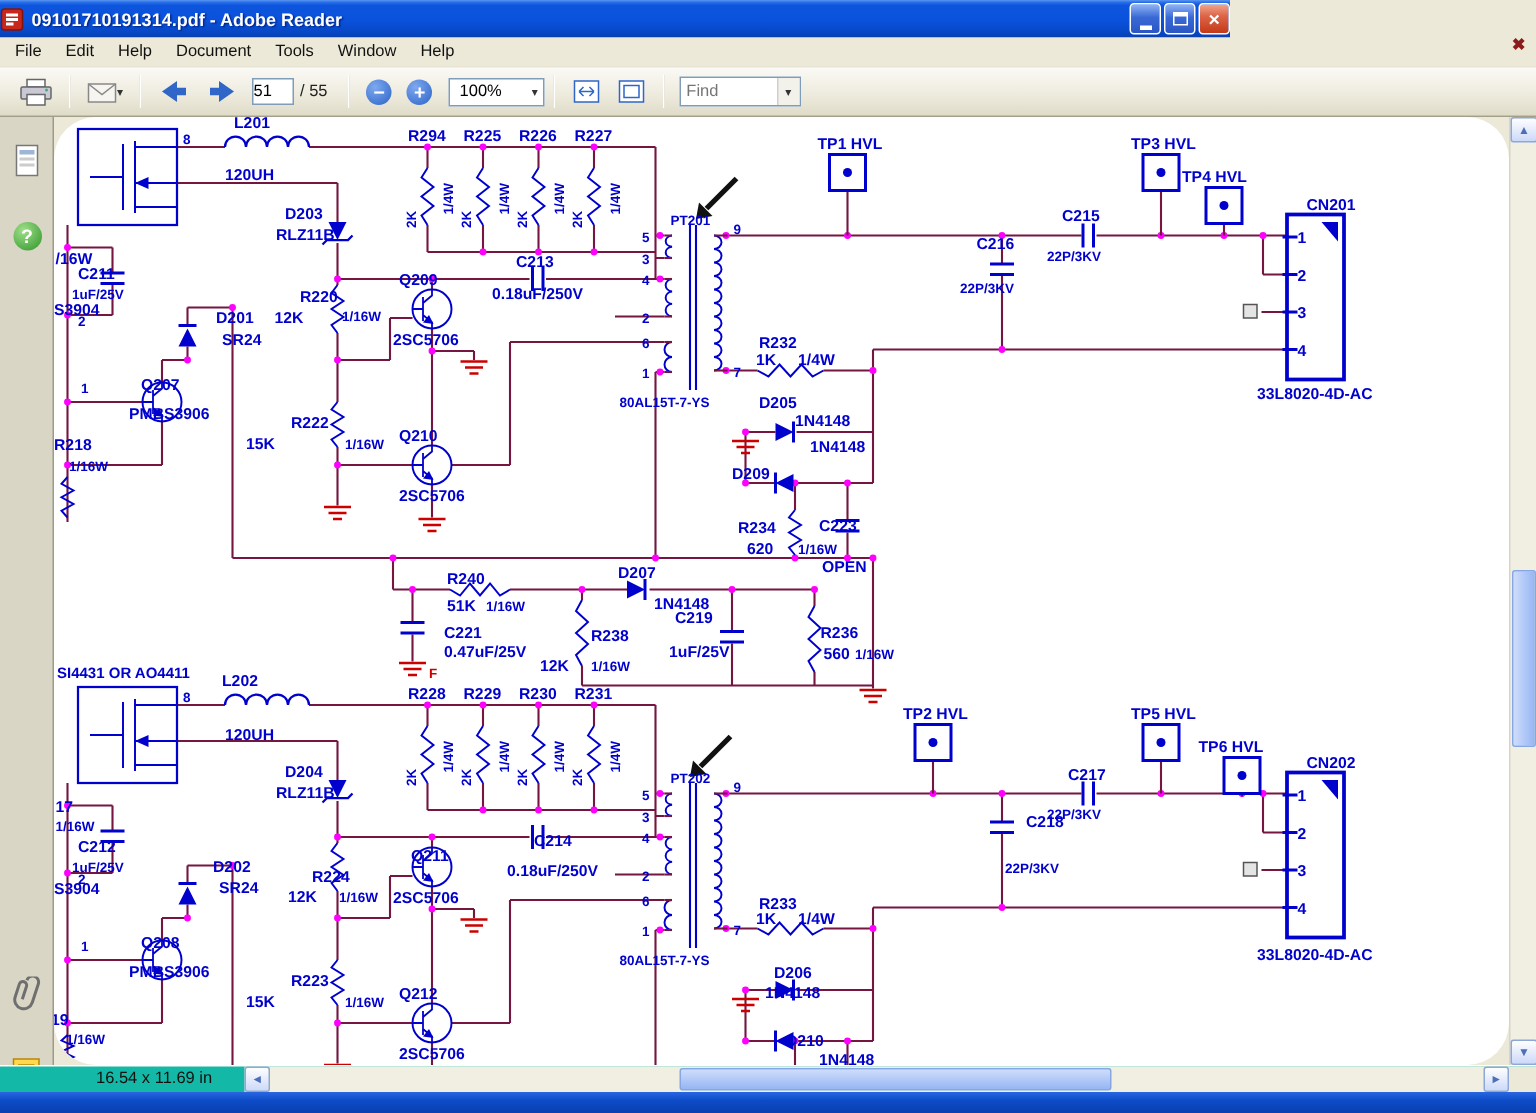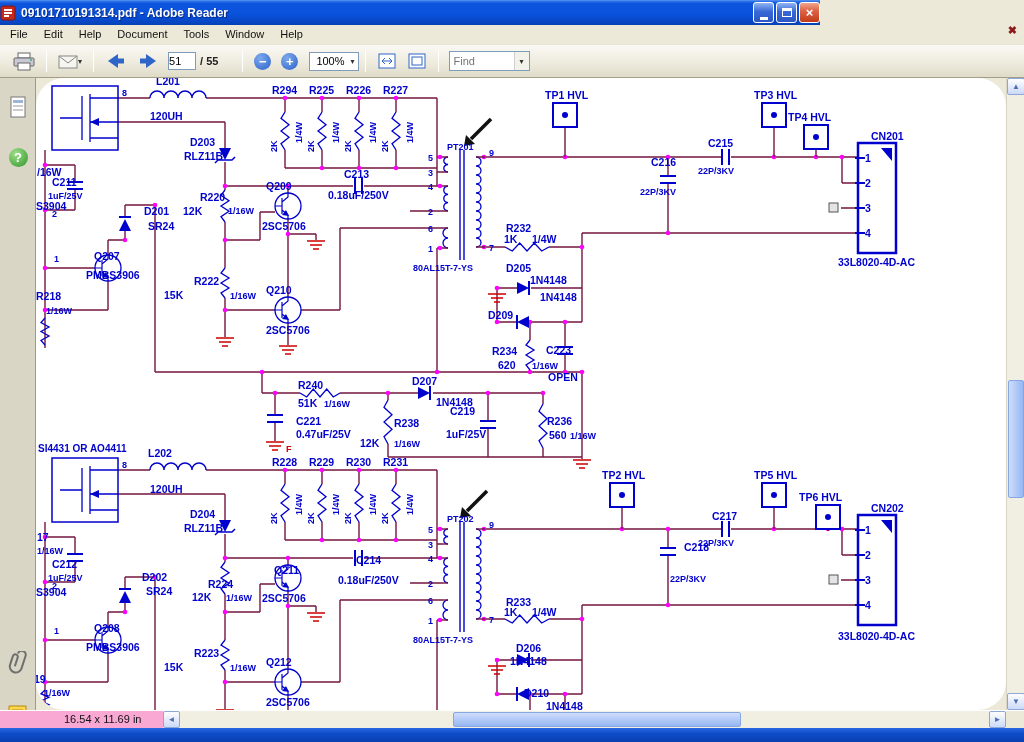--- a/index.html
+++ b/index.html
@@ -23,45 +23,45 @@
   .mitem{padding:3px 8px;}
   .menu-close{margin-left:auto;margin-right:7px;color:#8b1a1a;font-weight:bold;font-size:11px;line-height:11px;}
 
   
   .toolbar{position:absolute;top:45px;left:0;width:1024px;height:33px;display:flex;align-items:center;padding:0 8px;
     background:linear-gradient(180deg,#FAF9F5,#EDEADC 60%,#DFDBC8);border-bottom:1px solid #A39F8B;}
   .tbtn{display:inline-flex;align-items:center;justify-content:center;background:transparent;border:1px solid transparent;
     padding:2px 4px;height:26px;}
   .sep{width:1px;height:22px;background:#b5b19f;border-right:1px solid #fff;margin:0 6px;}
   .pageinput{width:28px;height:18px;border:1px solid #7f9db9;font-size:11px;margin-left:4px;background:#fff;}
-  .pagetotal{font-size:11px;margin:0 18px 0 4px;color:#222;font-weight:bold;}
+  .pagetotal{font-size:11px;margin:0 8px 0 4px;color:#222;}
   .zoomcirc{display:inline-flex;width:17px;height:17px;border-radius:50%;background:radial-gradient(circle at 35% 30%,#7fa9ee,#2a63c8);
     color:#fff;font-weight:bold;font-size:13px;align-items:center;justify-content:center;line-height:1;}
   .zoombox{display:inline-flex;align-items:center;height:19px;border:1px solid #7f9db9;background:#fff;font-size:11px;
-    padding:0 3px 0 6px;margin-left:6px;gap:6px;}
+    padding:0 3px 0 6px;margin-left:6px;gap:20px;}
   .dd{font-size:8px;color:#333;}
   .findbox{display:inline-flex;align-items:center;border:1px solid #7f9db9;background:#fff;height:20px;margin-left:4px;}
   .findbox input{width:64px;height:18px;border:none;outline:none;font-size:11px;padding:0 4px;font-family:"Liberation Sans",sans-serif;}
   .findbox .ddbtn{width:15px;height:18px;display:flex;align-items:center;justify-content:center;border-left:1px solid #cfcfcf;background:#f2f1ea;}
 
   
   .sidebar{position:absolute;left:0;top:78px;width:36px;height:632px;background:#D9D6C6;border-right:1px solid #9e9a87;}
   .sbicon{position:absolute;left:5px;width:26px;height:26px;display:flex;align-items:center;justify-content:center;}
   .helpball{width:19px;height:19px;border-radius:50%;background:radial-gradient(circle at 35% 30%,#9fdf8a,#2e9427);
     color:#fff;font-weight:bold;font-size:13px;display:flex;align-items:center;justify-content:center;}
 
   
   .docarea{position:absolute;left:36px;top:78px;width:970px;height:632px;background:#fff;overflow:hidden;border-radius:28px;}
 
   
   .vscroll{position:absolute;right:0;top:78px;width:18px;height:632px;background:#F1EFE2;border-left:1px solid #d8d5c6;}
   .sbbtn{position:absolute;left:0;width:18px;height:17px;display:flex;align-items:center;justify-content:center;font-size:8px;color:#4d6fb8;
     background:linear-gradient(180deg,#FEFEFE,#CCD9F8);border:1px solid #8DA7D6;border-radius:2px;}
   .vthumb{position:absolute;left:1px;width:16px;background:linear-gradient(90deg,#CFDDFC,#96B6F3);border:1px solid #86A7E3;border-radius:2px;}
-  .statusbar{position:absolute;left:0;top:710px;width:1024px;height:18px;background:#f9a8d4;border-top:1px solid #fff;font-size:11px;}
+  .statusbar{position:absolute;left:0;top:710px;width:1024px;height:18px;background:#14b8a6;border-top:1px solid #fff;font-size:11px;}
   .pagesize{position:absolute;left:56px;top:2px;padding:0 8px;color:#111;}
   .hscroll{position:absolute;left:163px;top:0px;width:843px;height:18px;background:#F1EFE2;}
   .hbtn{position:absolute;top:0;width:17px;height:17px;display:flex;align-items:center;justify-content:center;font-size:8px;color:#4d6fb8;
     background:linear-gradient(180deg,#FEFEFE,#CCD9F8);border:1px solid #8DA7D6;border-radius:2px;}
   .hthumb{position:absolute;top:1px;height:15px;background:linear-gradient(180deg,#CFDDFC,#96B6F3);border:1px solid #86A7E3;border-radius:2px;}
   .corner{position:absolute;right:0;top:0;width:18px;height:18px;background:#ECE9D8;}
   .bottomedge{position:absolute;left:0;top:728px;width:1024px;height:14px;
     background:linear-gradient(180deg,#2a66e0,#0d4cc8 40%,#0a3faf);}
 
   svg text{font-family:"Liberation Sans",sans-serif;font-weight:bold;}

